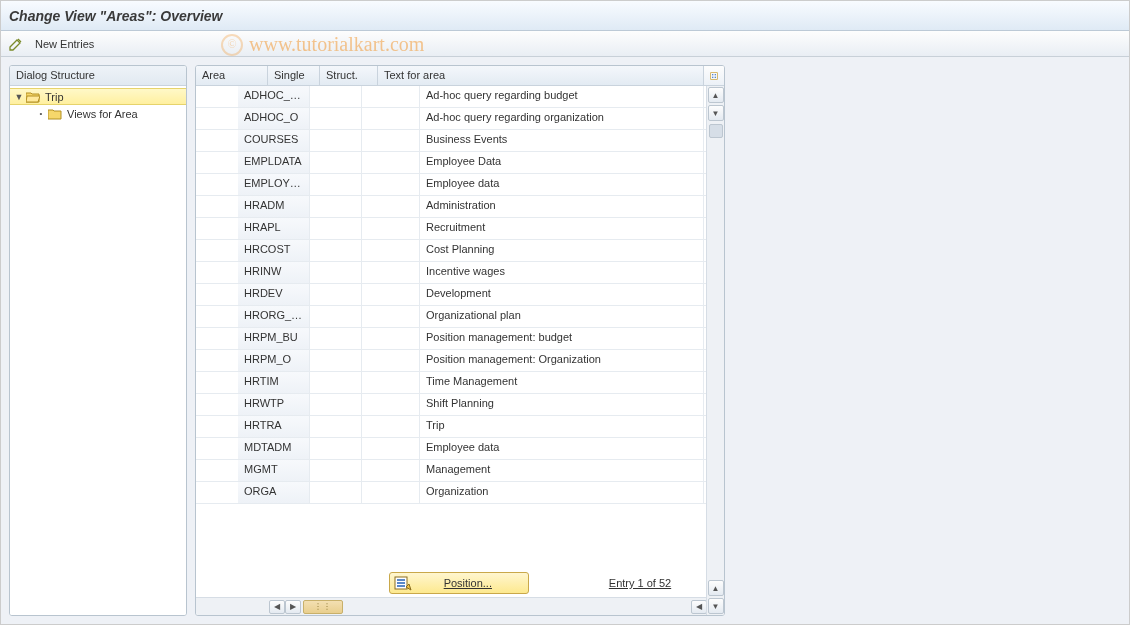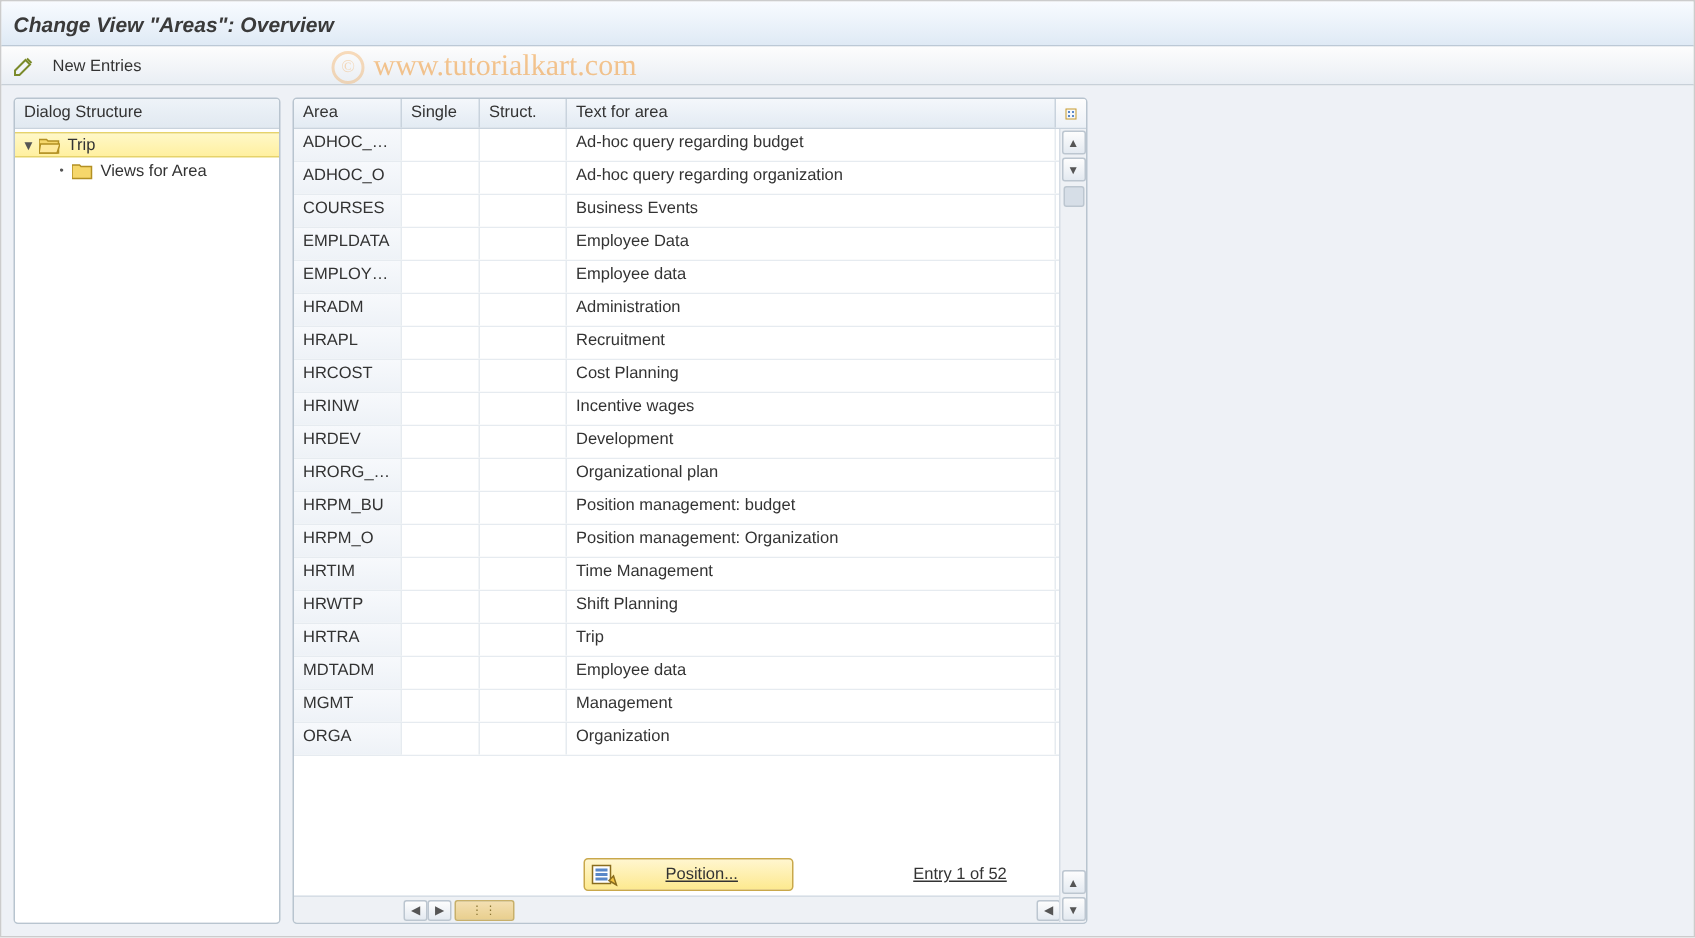--- a/index.html
+++ b/index.html
@@ -172,20 +172,21 @@
     white-space: nowrap;
     text-overflow: ellipsis;
     background: #fff;
     color: #333;
   }
   .td.area-cell {
     background: linear-gradient(#f7f9fc,#eef2f7);
     color: #333;
     font-family: Arial, sans-serif;
     cursor: pointer;
+    margin-left: 42px;
   }
   .col-area   { width: 72px; }
   .col-single { width: 52px; }
   .col-struct { width: 58px; }
   .col-text   { flex: 1; }
   .col-scroll { width: 20px; }
 
   
   .vscroll {
     position: absolute;

